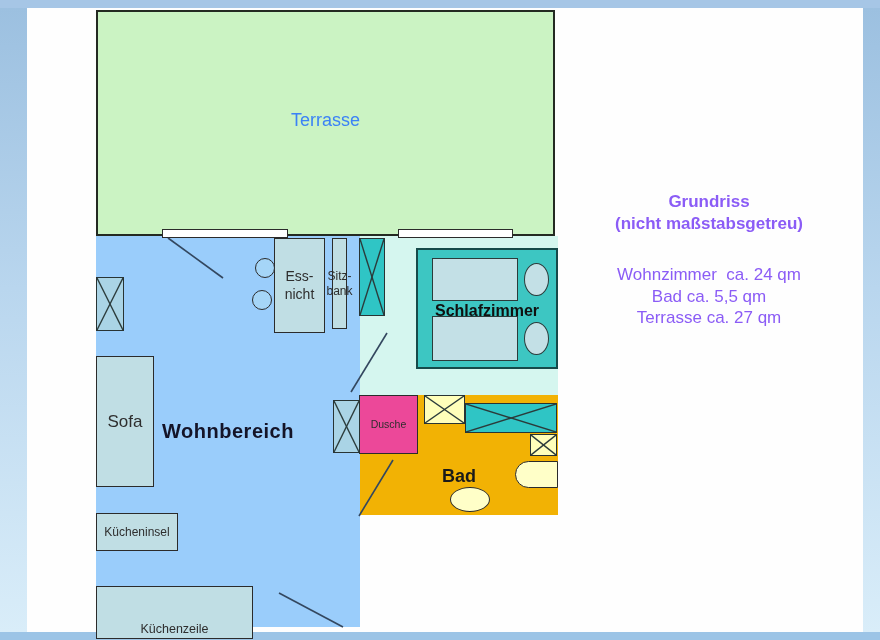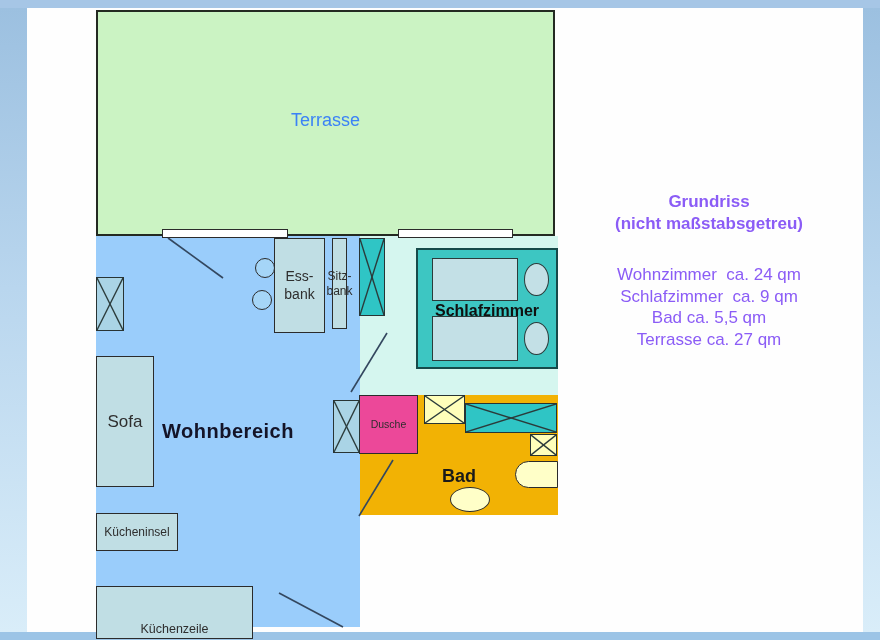--- a/index.html
+++ b/index.html
@@ -105,21 +105,21 @@
 <div class="abs room-bad"></div>
 
 <div class="abs door-rect terrace-door-1"></div>
 <div class="abs door-rect terrace-door-2"></div>
 
 <div class="abs furn sofa">
   <span class="furn-label">Sofa</span>
 </div>
 <div class="abs furn esstisch">
   <span class="furn-label">Ess-
-bank</span>
+nicht</span>
 </div>
 <div class="abs chair chair-1"></div>
 <div class="abs chair chair-2"></div>
 <div class="abs furn sitzbank">
   <span class="furn-label">Sitz-
 bank</span>
 </div>
 <div class="abs furn kuecheninsel">
   <span class="furn-label">Kücheninsel</span>
 </div>
@@ -185,17 +185,16 @@
 <div class="abs room-label label-terrasse">Terrasse</div>
 <div class="abs room-label label-wohnbereich">Wohnbereich</div>
 <div class="abs room-label label-schlafzimmer">Schlafzimmer</div>
 <div class="abs room-label label-bad">Bad</div>
 
 <div class="abs legend">
   <div class="legend-title">Grundriss</div>
   <div class="legend-subtitle">(nicht maßstabsgetreu)</div>
   <div class="legend-items">
     <div class="legend-item">Wohnzimmer  ca. 24 qm</div>
-    <div class="legend-item">Schlafzimmer  ca. 9 qm</div>
     <div class="legend-item">Bad ca. 5,5 qm</div>
     <div class="legend-item">Terrasse ca. 27 qm</div>
   </div>
 </div>
 
 </body></html>

